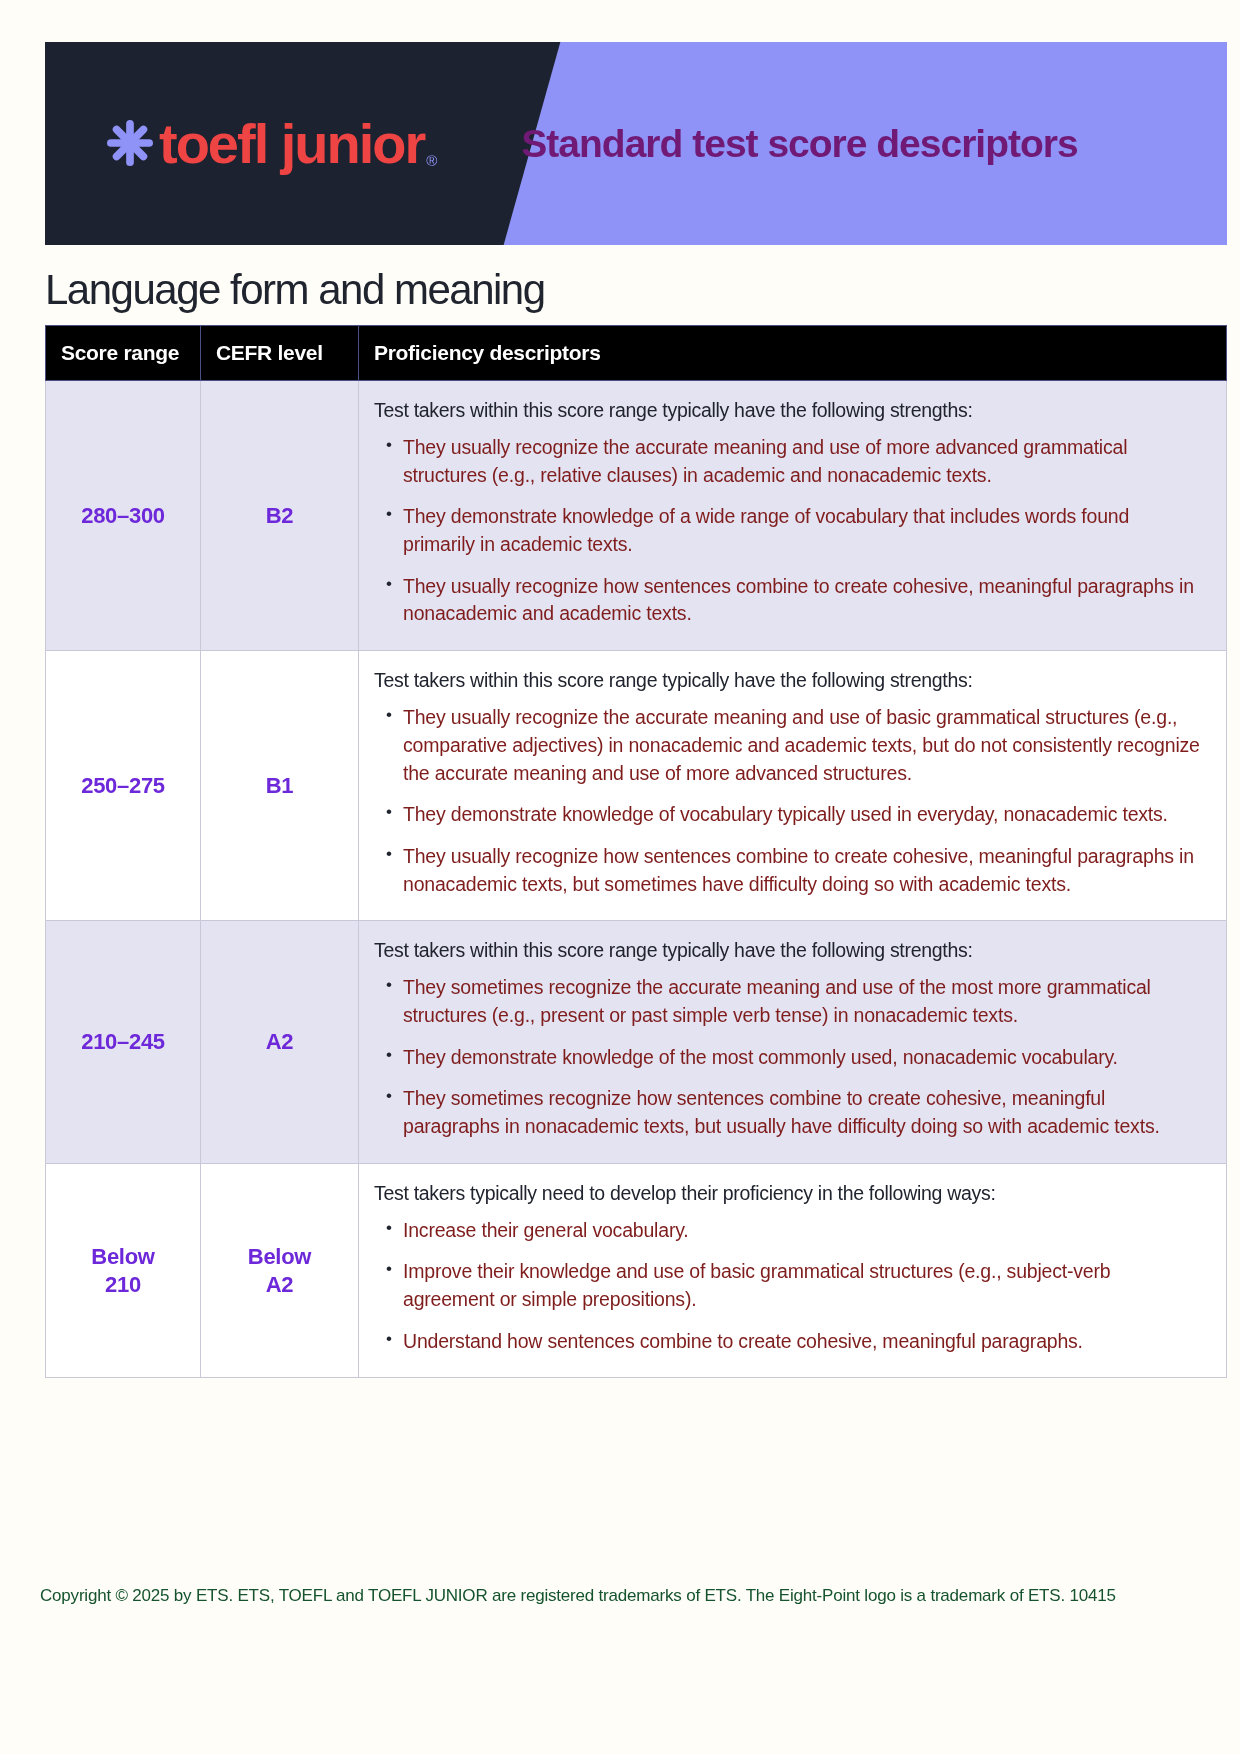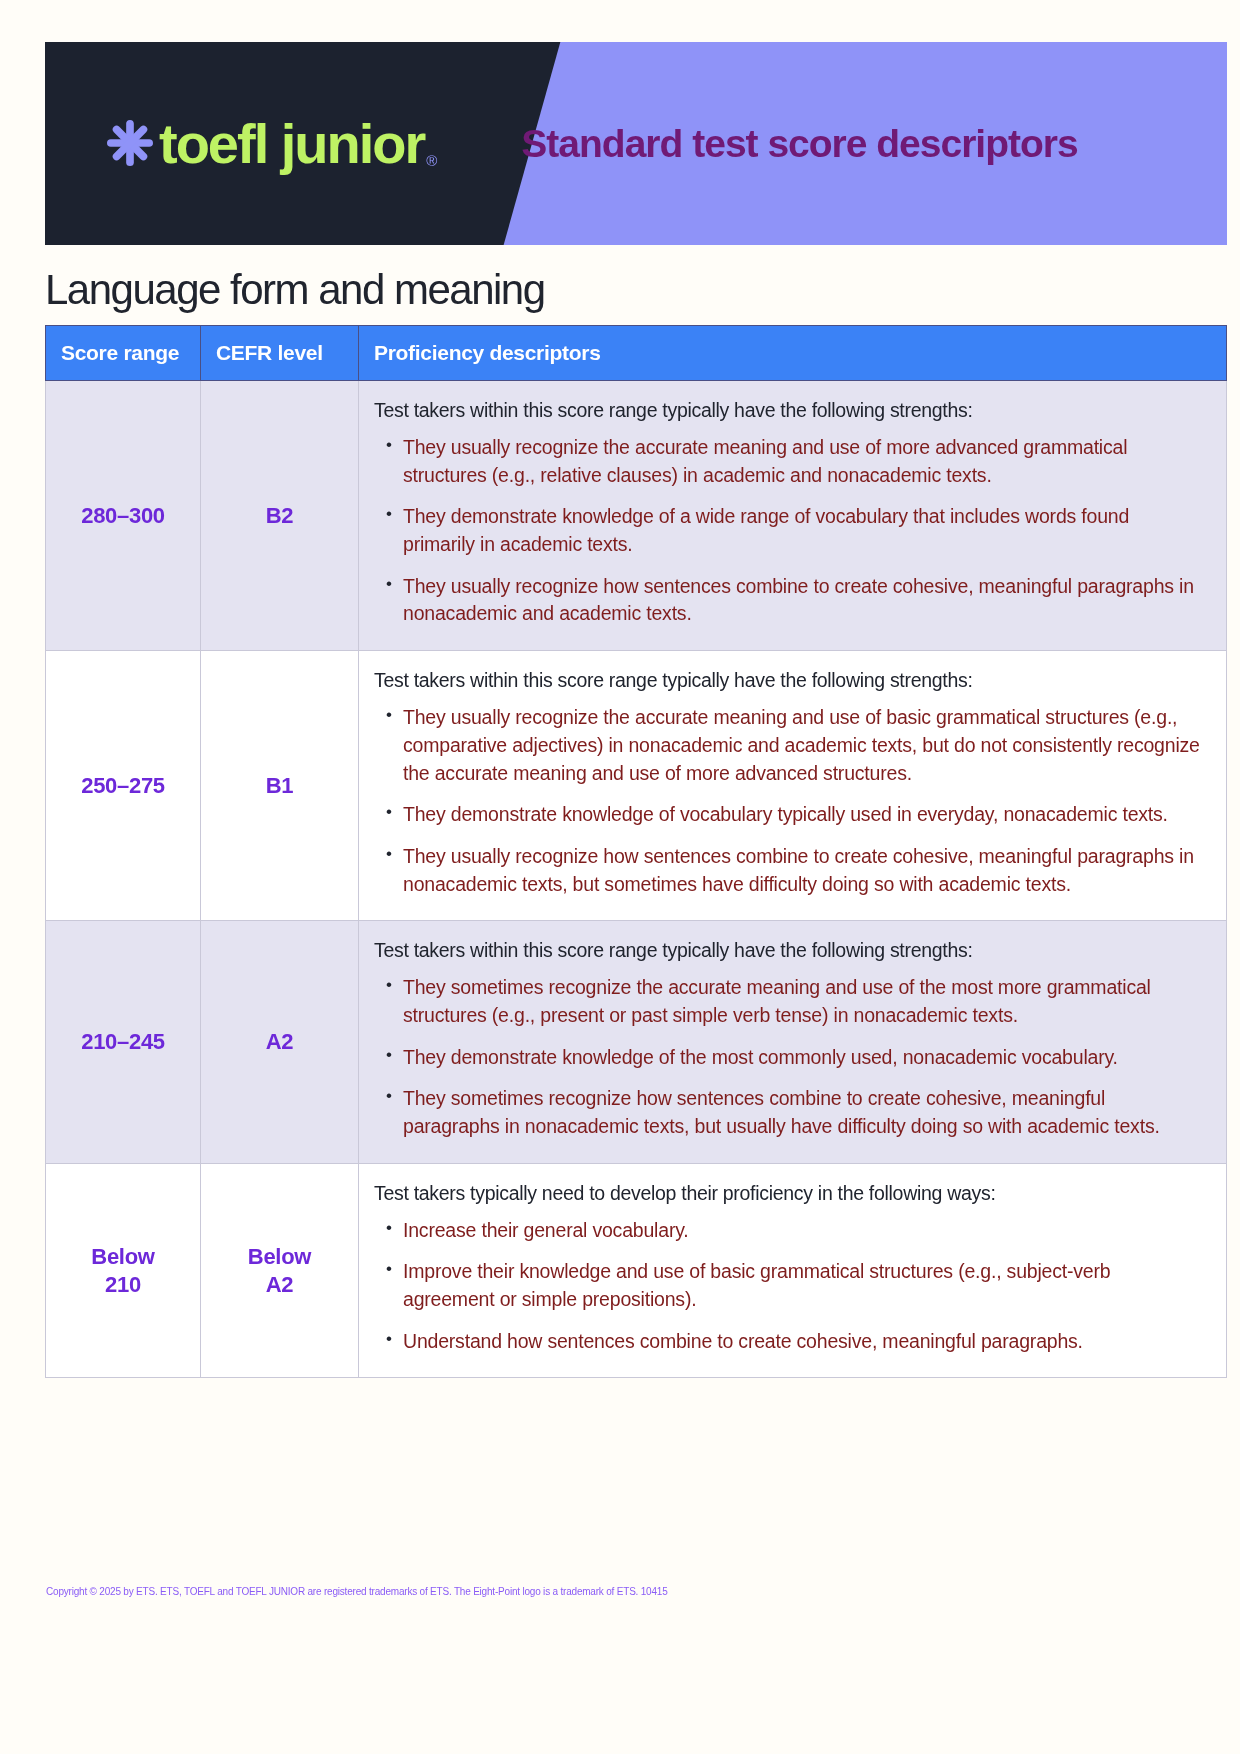--- a/index.html
+++ b/index.html
@@ -28,21 +28,21 @@
   .logo {
     position:absolute; left:62px; top:50%;
     transform:translateY(-50%);
     display:flex; align-items:flex-start;
     color:#8f93f8;
   }
   .logo svg { width:46px; height:46px; margin:4px 6px 0 0; }
   .logo-text {
     font-size:56px; font-weight:700;
     letter-spacing:-2px; line-height:1;
-    color:#bef264;
+    color:#ef4444;
   }
   .logo-reg {
     font-size:15px; line-height:1;
     align-self:flex-end; margin:0 0 4px 2px;
     color:#8f93f8;
   }
   .banner-title {
     position:absolute; left:40.3%; top:50%;
     transform:translateY(-50%);
     font-size:39px; font-weight:700;
@@ -62,21 +62,21 @@
   
   table.score-table {
     position:absolute; left:45px; top:325px;
     width:1182px;
     border-collapse:collapse;
     table-layout:fixed;
   }
   .score-table col.c1 { width:155px; }
   .score-table col.c2 { width:158px; }
   .score-table th {
-    background:#3b82f6; color:#ffffff;
+    background:#000000; color:#ffffff;
     font-size:21px; font-weight:700;
     text-align:left;
     height:55px;
     padding:7px 10px 8px 15px;
     border:1px solid #4a4f85;
     letter-spacing:-0.3px;
   }
   .score-table td {
     border:1px solid #c9c8d8;
     vertical-align:middle;
@@ -111,22 +111,22 @@
     position:absolute; left:0; top:-1px;
     font-size:17px; color:#20242e;
   }
   tr.r1 td { height:227px; }
   tr.r2 td { height:225px; }
   tr.r3 td { height:200px; }
   tr.r4 td { height:186px; }
 
   
   .footer-note {
-    position:absolute; left:46px; top:1586px;
-    font-size:10px; color:#8b5cf6;
+    position:absolute; left:40px; top:1586px;
+    font-size:17px; color:#14532d;
     letter-spacing:-0.2px;
   }
 </style>
 </head>
 <body>
 
 <div class="page">
 
   <header class="banner">
     <div class="banner-dark">

